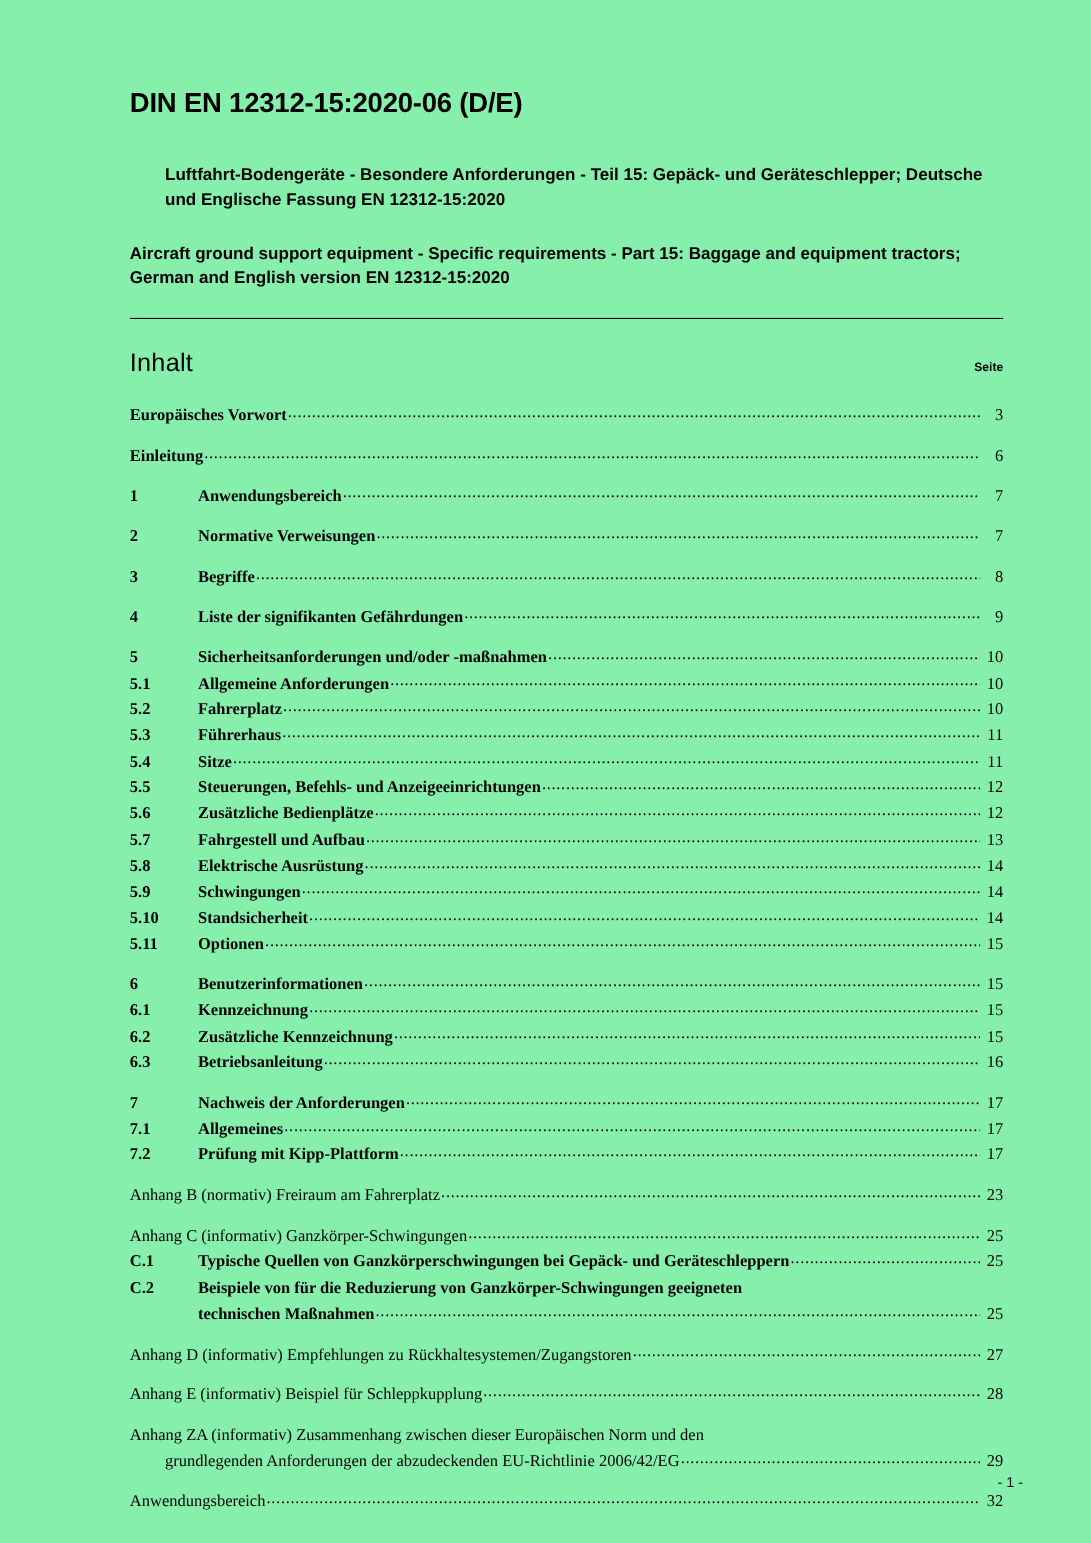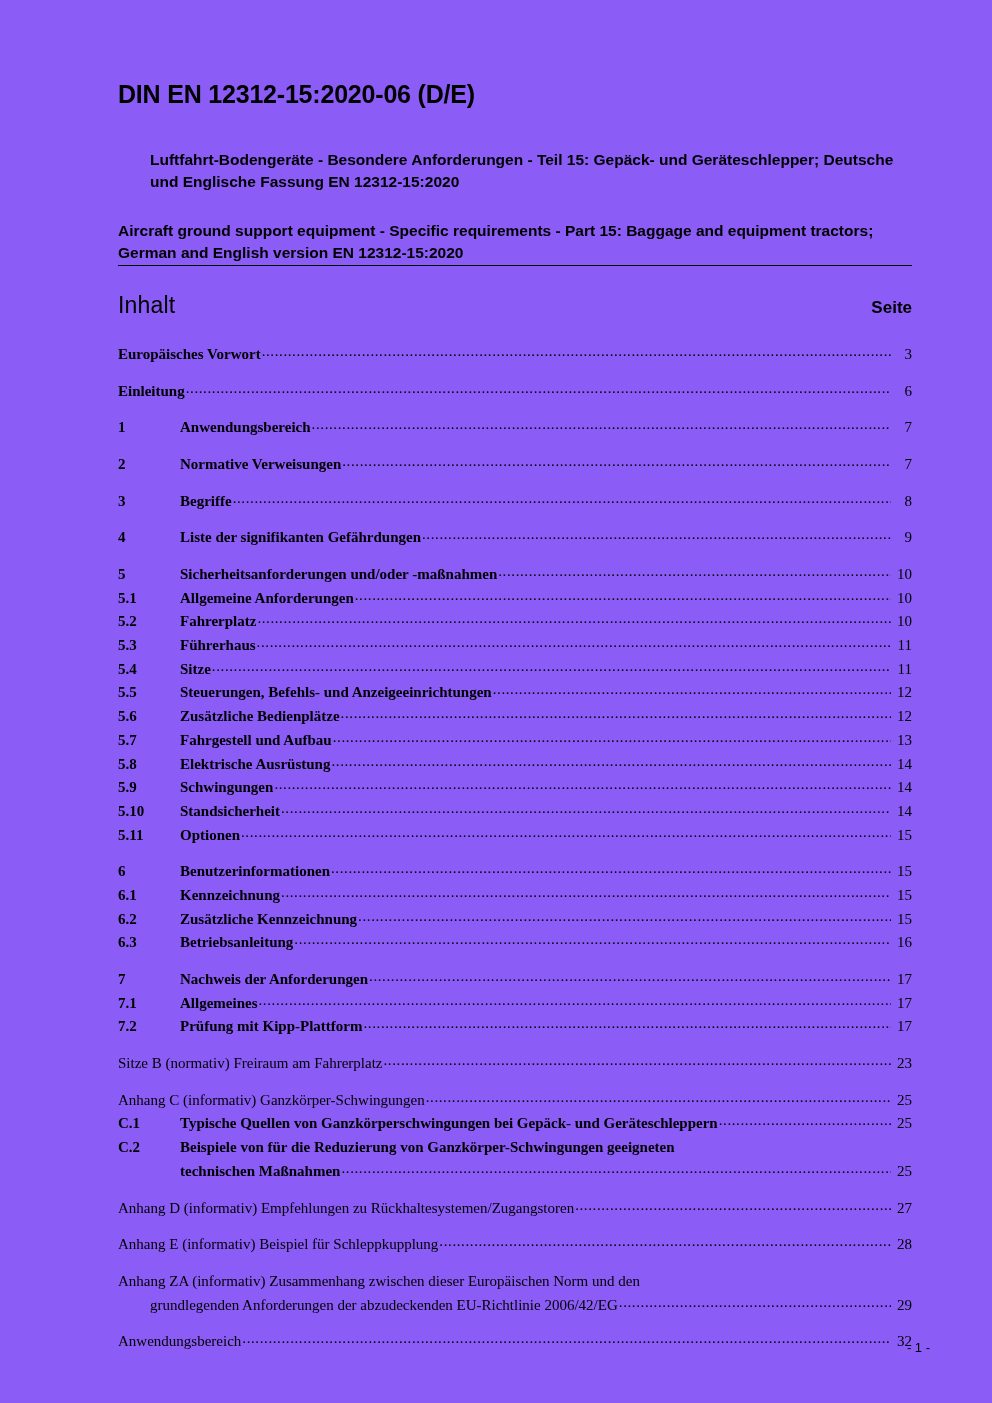--- a/index.html
+++ b/index.html
@@ -8,21 +8,21 @@
     background: #ffffff;
   }
   body {
     font-family: "Liberation Serif", serif;
     color: #000000;
   }
   .page {
     width: 992px;
     height: 1403px;
     position: relative;
-    background: #8b5cf6;
+    background: #86efac;
     box-sizing: border-box;
     padding: 80px 62px 0 118px;
     overflow: hidden;
   }
   .doc-number {
     font-family: "Liberation Sans", sans-serif;
     font-weight: bold;
     font-size: 25px;
     letter-spacing: -0.2px;
     margin: 0 0 40px 0;
@@ -35,40 +35,40 @@
     font-weight: bold;
     font-size: 15.5px;
     line-height: 1.45;
     margin: 0;
   }
   .title-de {
     margin-bottom: 26px;
     margin-left: 32px;
   }
   .title-en {
-    padding-bottom: 0;
+    padding-bottom: 24px;
     border-bottom: 1.5px solid #000;
   }
   .toc-head {
     display: flex;
     align-items: baseline;
     justify-content: space-between;
     margin-top: 26px;
     margin-right: 18px;
     gap: 44px;
   }
   .toc-head .inhalt {
     font-family: "Liberation Sans", sans-serif;
     font-size: 23px;
     font-weight: normal;
     letter-spacing: 0.2px;
   }
   .toc-head .seite {
     font-family: "Liberation Sans", sans-serif;
-    font-size: 17px;
+    font-size: 11px;
     font-weight: bold;
   }
   .toc {
     margin-top: 24px;
     margin-right: 18px;
     font-size: 15px;
   }
   .toc-group {
     margin-bottom: 13px;
   }
@@ -326,21 +326,21 @@
         <span class="num">7.2</span>
         <span class="label bold">Prüfung mit Kipp-Plattform</span>
         <span class="dots"></span>
         <span class="pg">17</span>
       </div>
     </div>
 
 
     <div class="toc-group">
       <div class="annex-row">
-        <span class="annex-label bold">Sitze B (normativ)  Freiraum am Fahrerplatz</span>
+        <span class="annex-label bold">Anhang B (normativ)  Freiraum am Fahrerplatz</span>
         <span class="dots"></span>
         <span class="pg">23</span>
       </div>
     </div>
 
     <div class="toc-group">
       <div class="annex-row">
         <span class="annex-label bold">Anhang C (informativ)  Ganzkörper-Schwingungen</span>
         <span class="dots"></span>
         <span class="pg">25</span>

